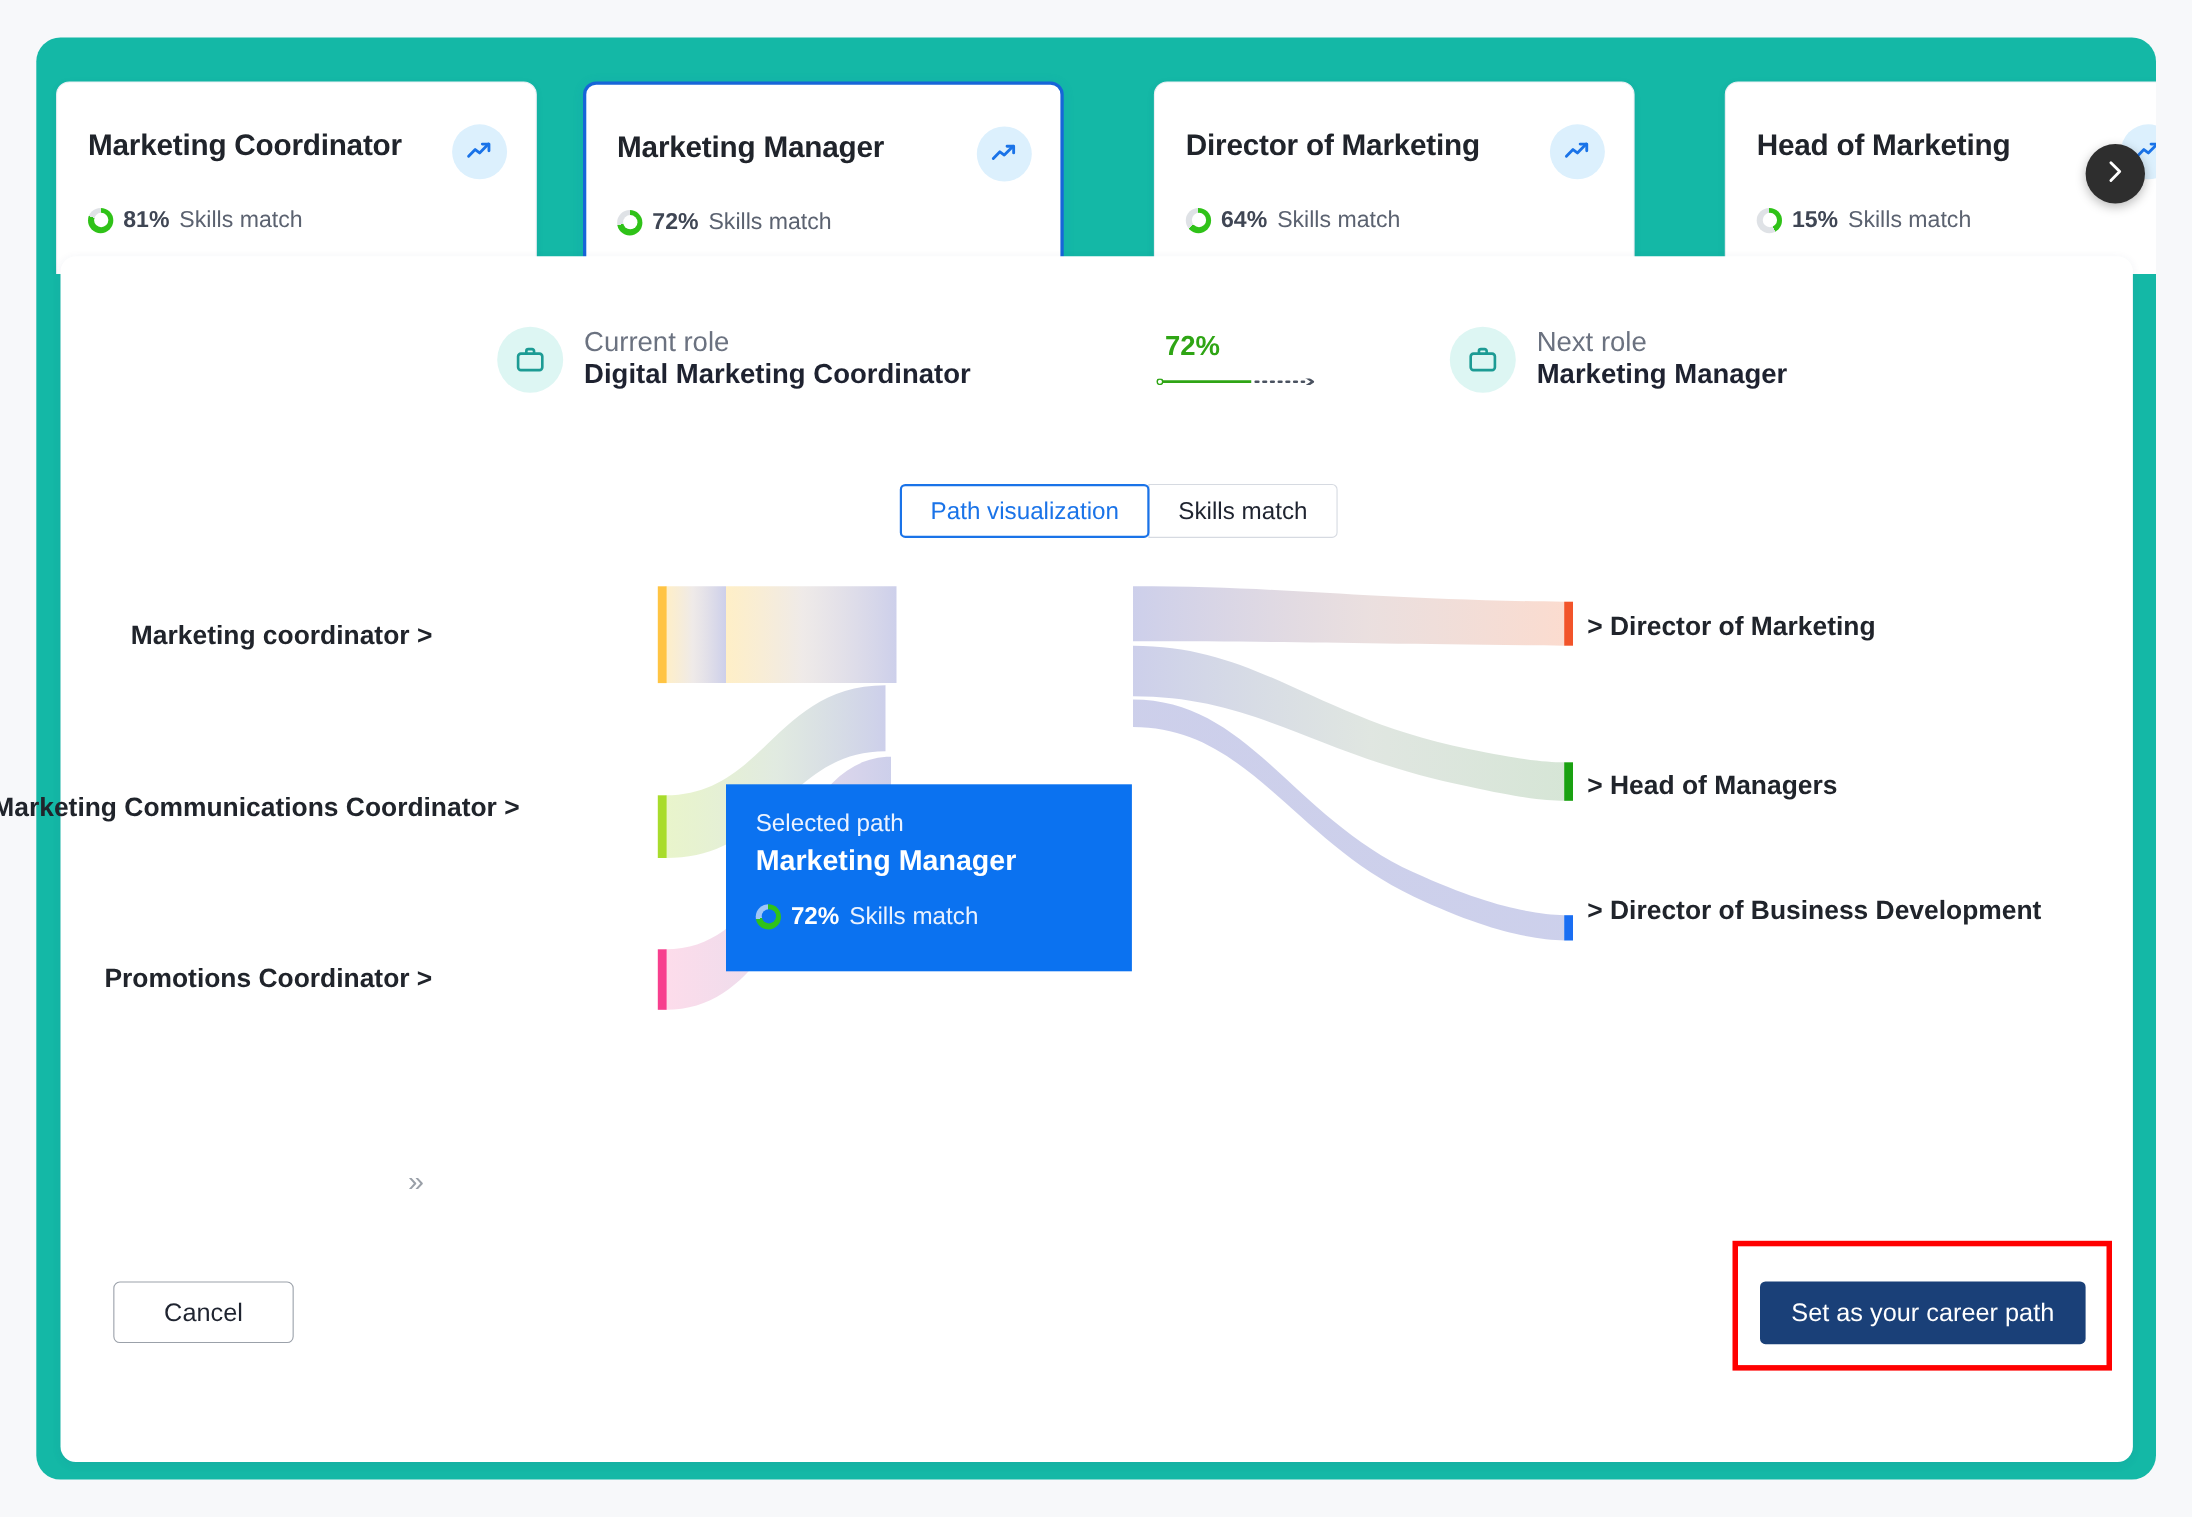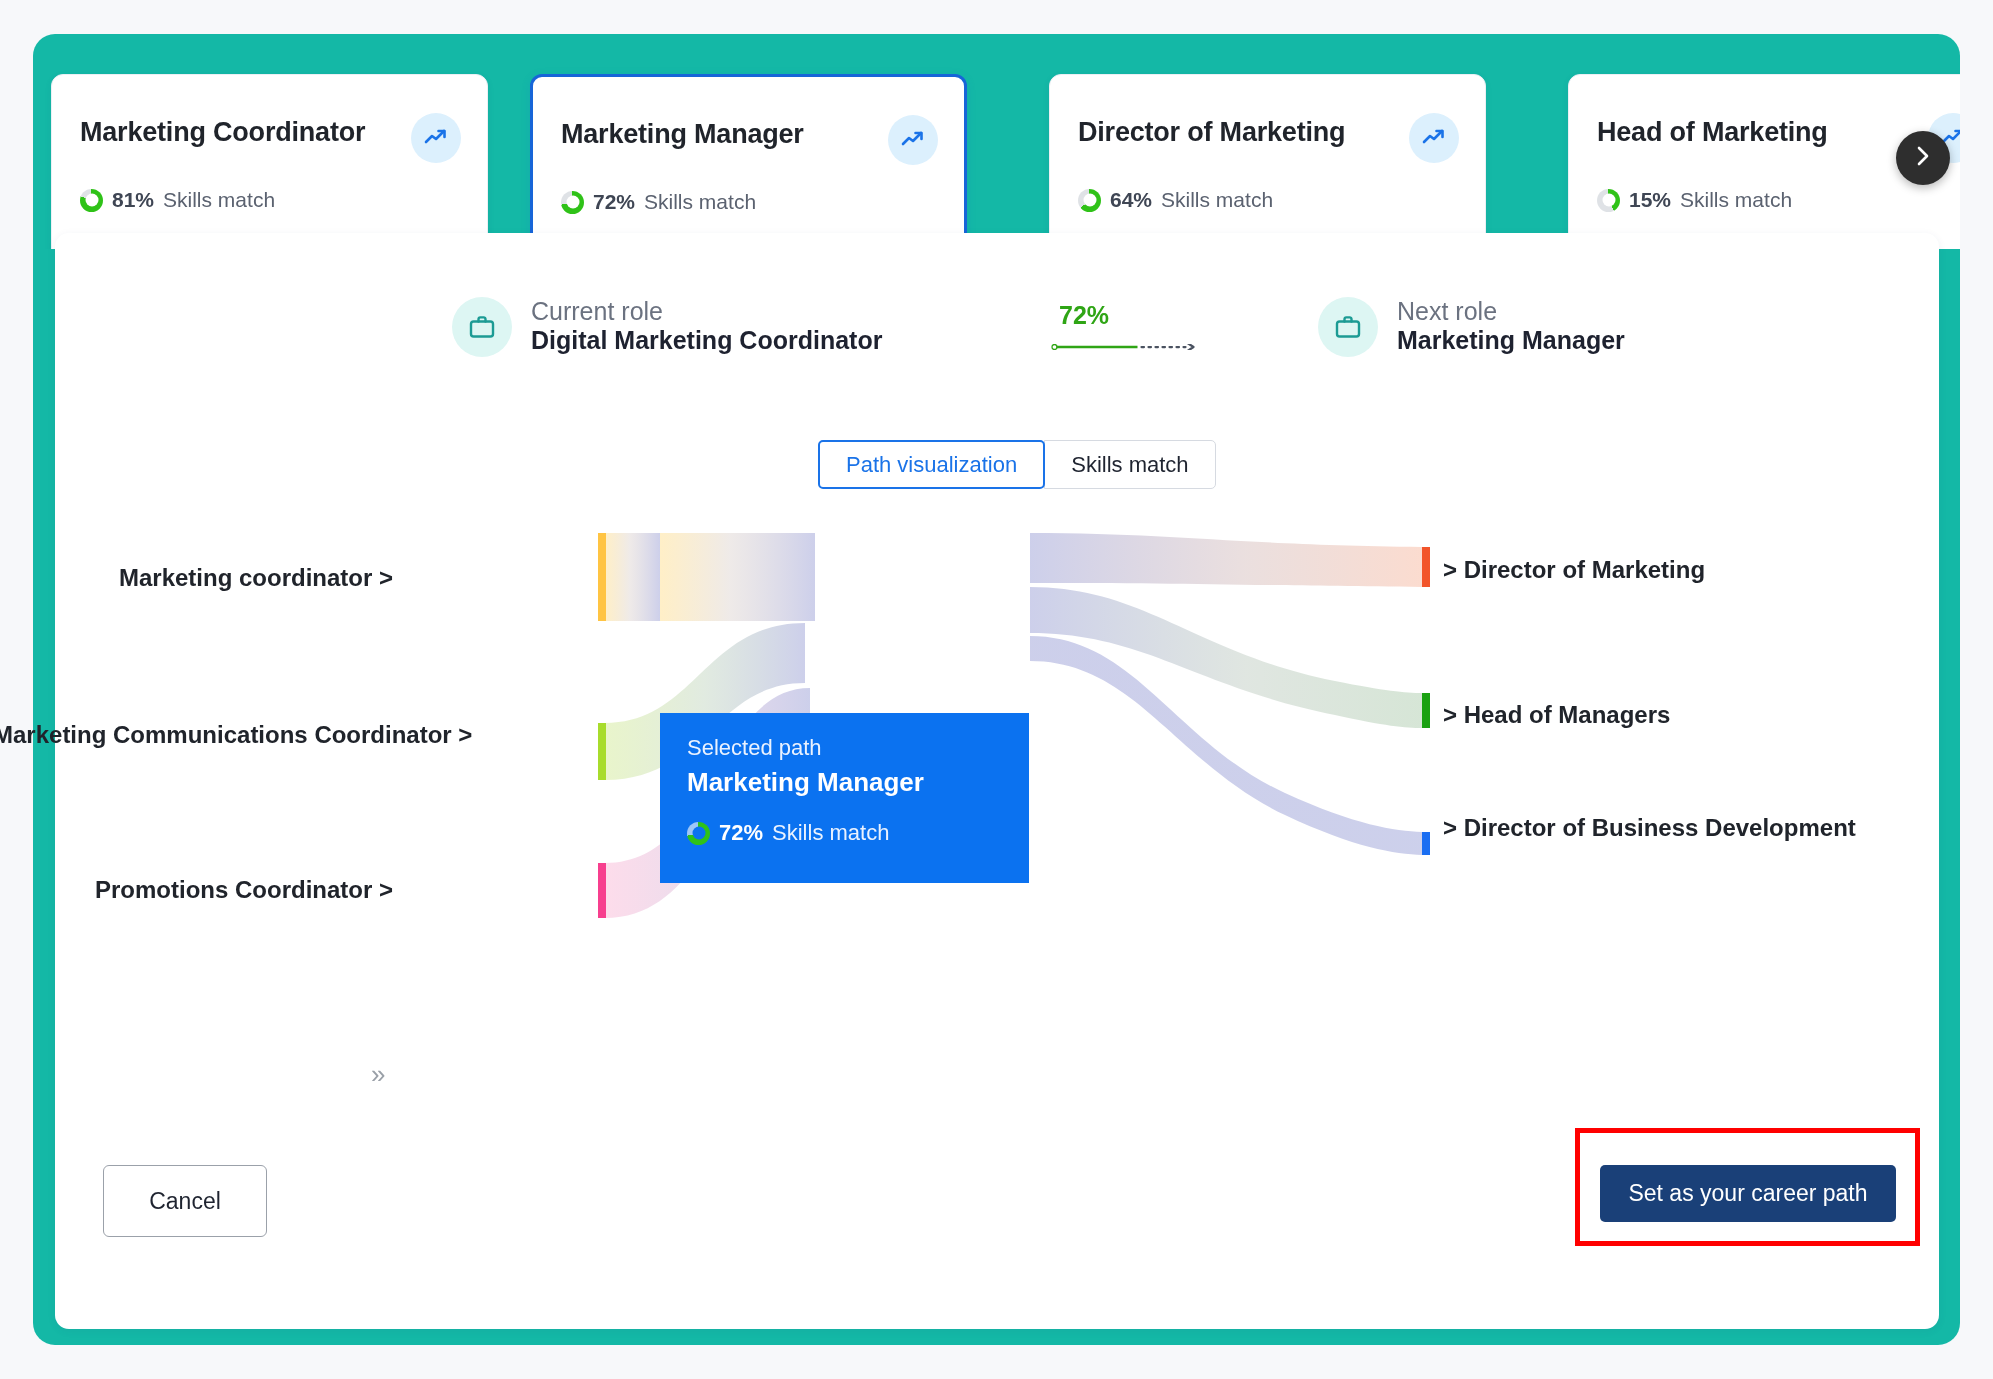--- a/index.html
+++ b/index.html
@@ -245,21 +245,21 @@
     white-space: nowrap;
   }
   #hint-chevrons { font-size: 26px; color: #9aa0a8; letter-spacing: -3px; }
 
   
   #cancel-button {
     position: absolute;
     left: 48px;
     top: 932px;
     width: 164px;
-    height: 72px;
+    height: 56px;
     background: #ffffff;
     border: 1px solid #9ba1aa;
     border-radius: 6px;
     font-size: 23px;
     color: #1f2430;
     cursor: pointer;
     font-family: "Liberation Sans", sans-serif;
   }
   #cta-highlight {
     position: absolute;

